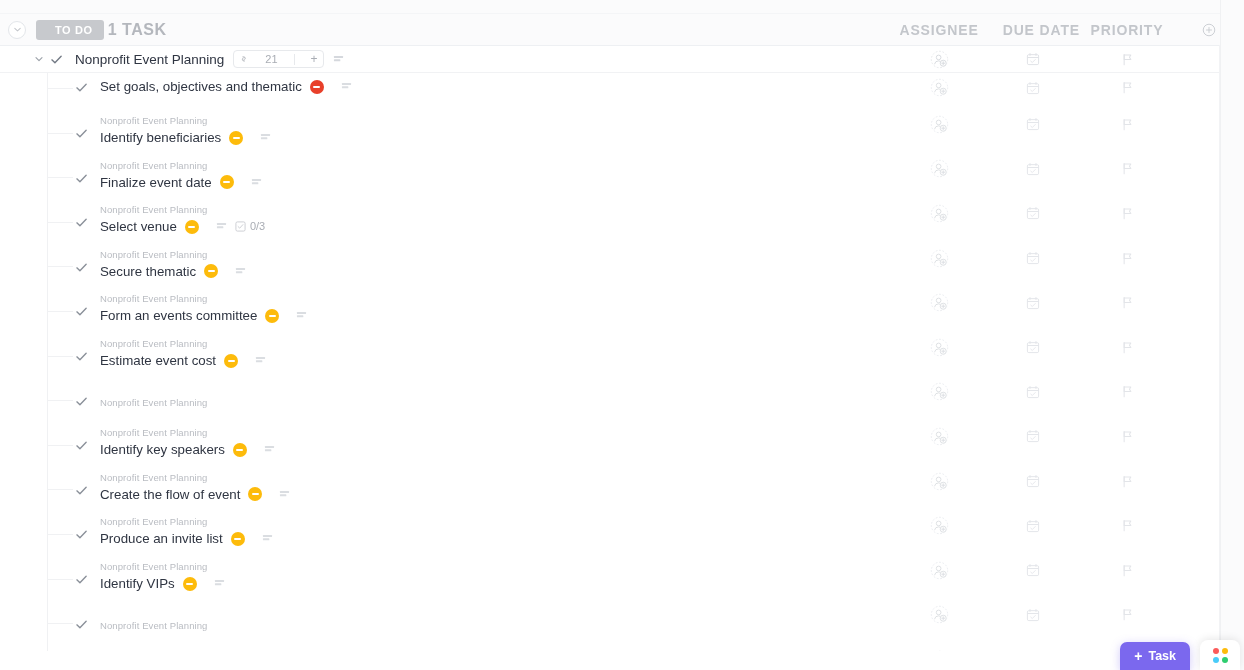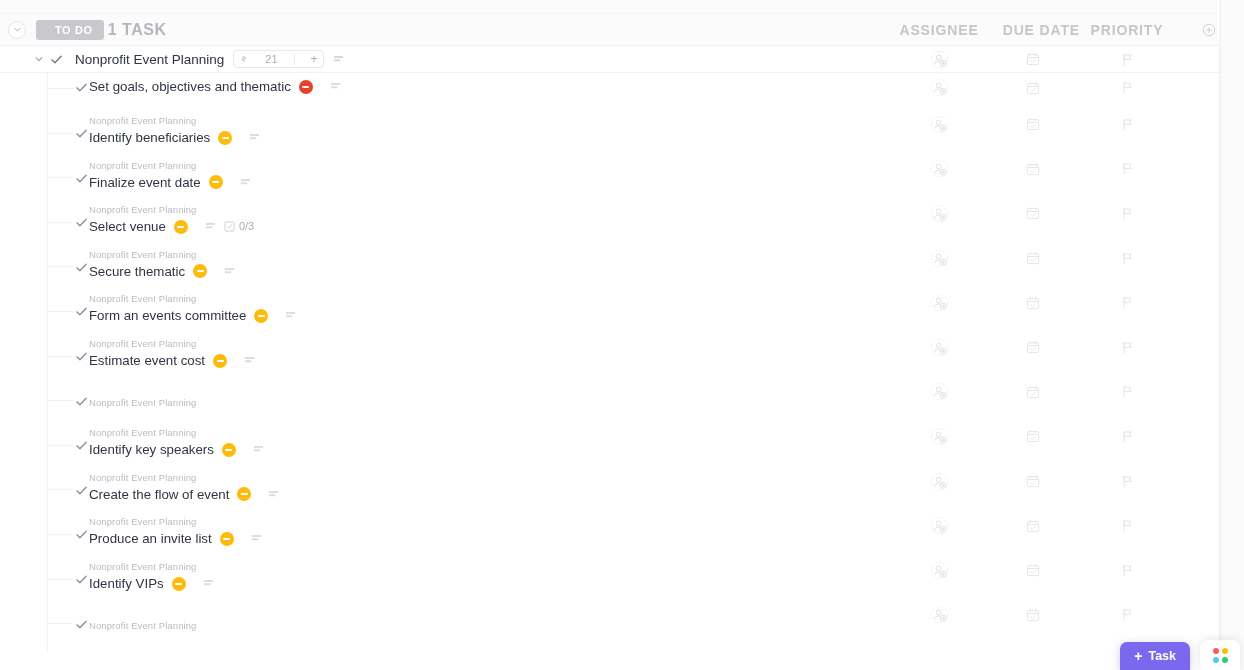--- a/index.html
+++ b/index.html
@@ -185,21 +185,21 @@
     z-index: 2;
     width: 16px; height: 16px;
     margin-left: 33px;
     margin-bottom: 5px;
     display: flex; align-items: center; justify-content: center;
     flex: 0 0 auto; cursor: pointer;
   }
   .sub-row.first .sub-check { margin-bottom: 0; }
 
   .sub-main {
-    margin-left: 0;
+    margin-left: 11px;
     display: flex;
     flex-direction: column;
     justify-content: flex-end;
     padding-bottom: 2px;
     min-width: 0;
   }
   .breadcrumb {
     font-size: 9.5px;
     color: #b9bcc2;
     letter-spacing: 0.1px;

